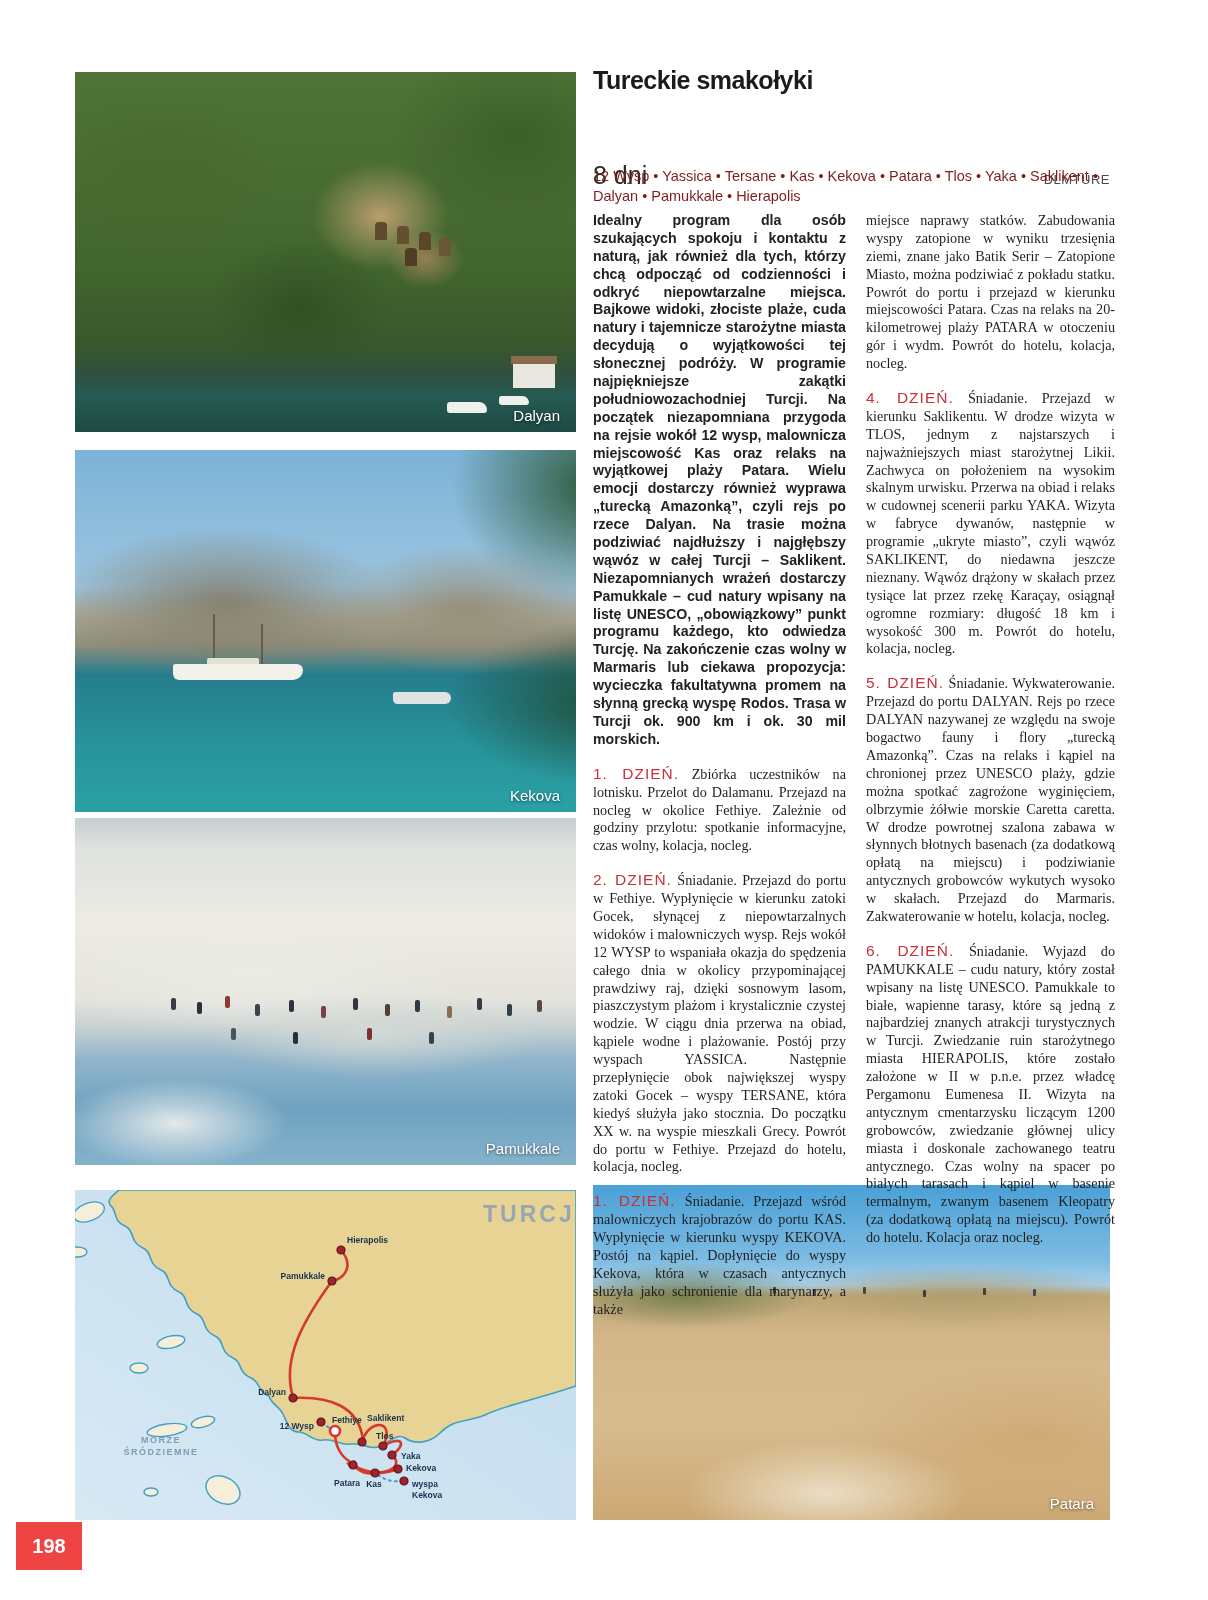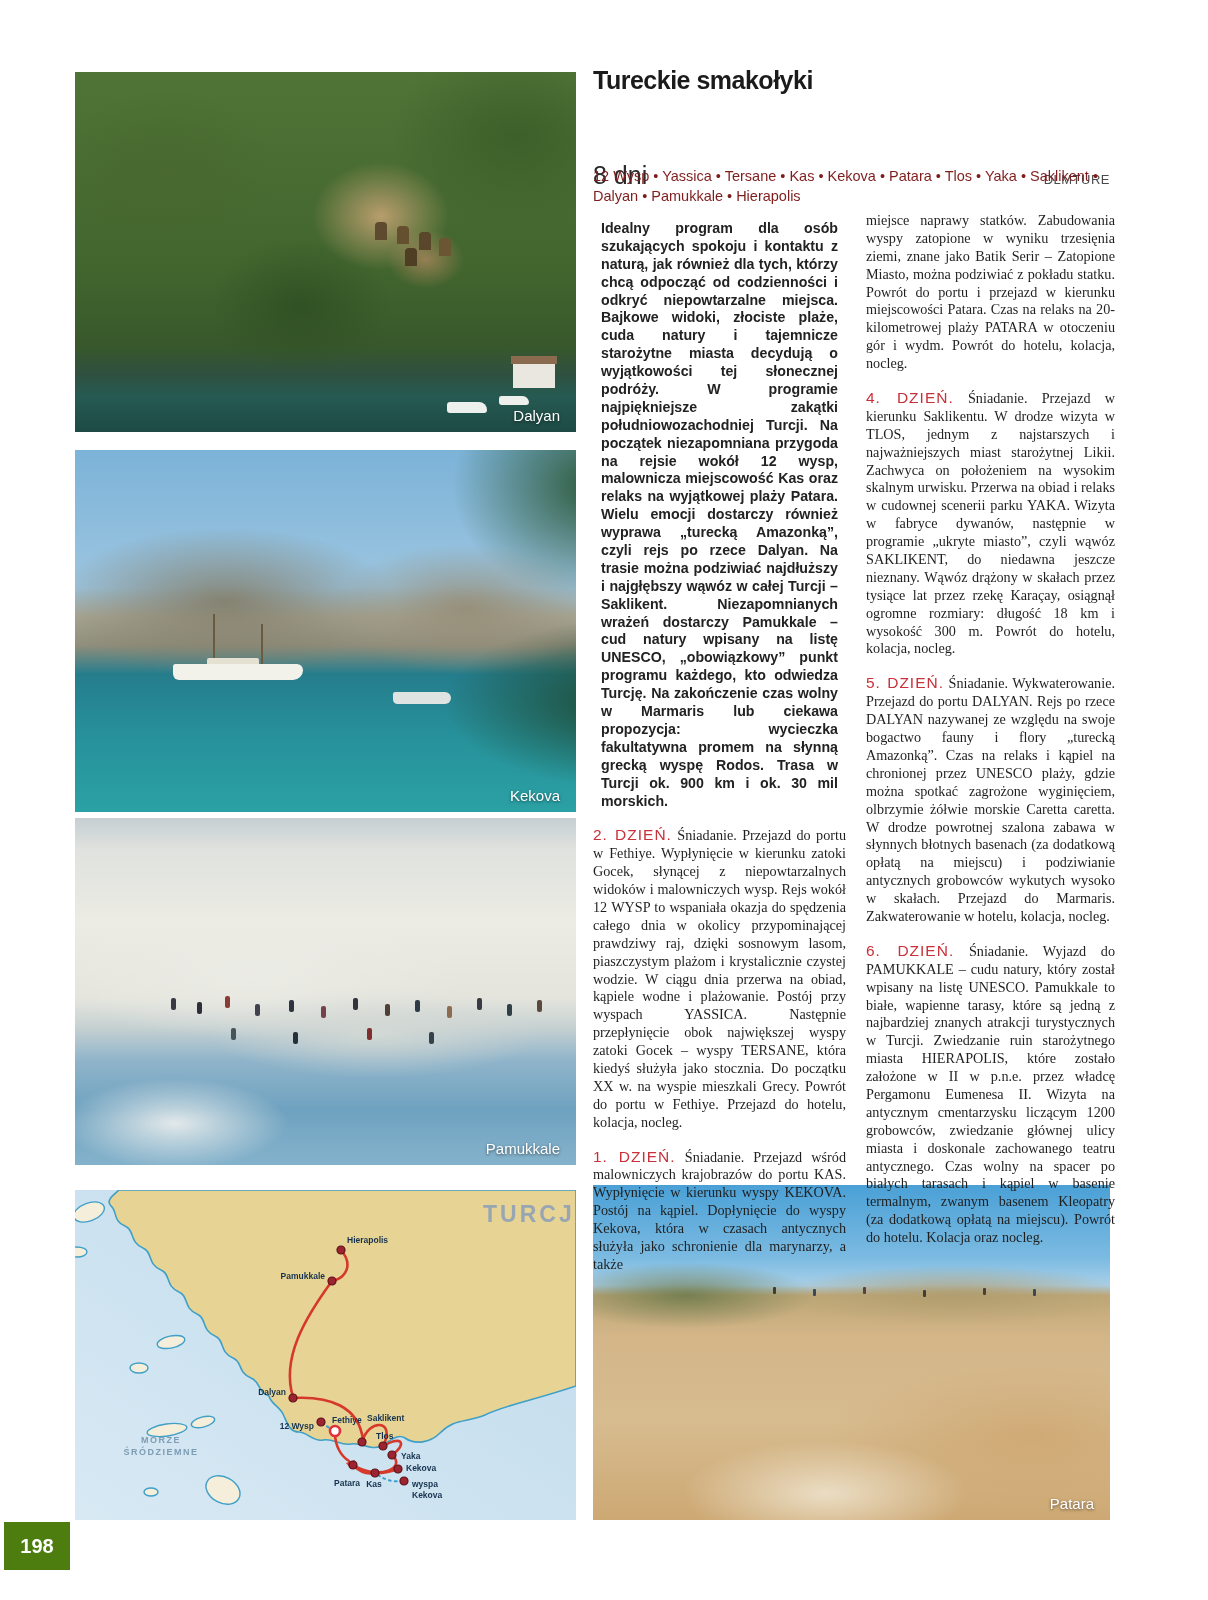--- a/index.html
+++ b/index.html
@@ -82,34 +82,34 @@
   #duration { font-size:25px; color:#2a2a2a; }
   #tour-code { font-size:13px; color:#4a4a4a; letter-spacing:.5px; }
   #route-line { left:593px; top:166px; width:517px; font-size:14.5px; line-height:1.38; color:#7f1d1d; }
 
   .col { position:absolute; top:212px; }
   #col-left  { left:593px; width:253px; }
   #col-right { left:866px; width:249px; }
 
   .intro {
     font-family:"Liberation Sans", sans-serif; font-weight:bold; font-size:14.2px;
-    line-height:1.26; color:#222222; text-align:justify; margin:8px;
+    line-height:1.26; color:#222222; text-align:justify; margin:0;
   }
   .day {
     font-family:"Liberation Serif", serif; font-size:14.2px; line-height:1.26;
     color:#1f1f1f; text-align:justify; margin:15px 0 0 0;
   }
   .day:first-child { margin-top:0; }
   .daynum {
     font-family:"Liberation Sans", sans-serif; font-weight:normal; color:#c9303a;
     font-size:15.5px; letter-spacing:1px;
   }
 
   
-  #page-badge { left:4px; top:1522px; width:66px; height:48px; background:#4d7c0f;
+  #page-badge { left:16px; top:1522px; width:66px; height:48px; background:#ef4444;
     display:flex; align-items:center; justify-content:center; }
   #page-badge span { color:#ffffff; font-size:20px; font-weight:bold; }
 
   
   .map-label { font:bold 8.5px "Liberation Sans", sans-serif; fill:#16324f; }
   .map-country { font:bold 23px "Liberation Sans", sans-serif; fill:#97a6b2; letter-spacing:3px; }
   .map-sea { font:bold 9px "Liberation Sans", sans-serif; fill:#7d9cb5; letter-spacing:1.5px; }
 </style>
 </head>
 <body>
@@ -230,20 +230,21 @@
 
 <div id="page-title" class="abs">Tureckie smakołyki</div>
 <div id="subrow" class="abs">
   <span id="duration">8 dni</span>
   <span id="tour-code">DLMTURE</span>
 </div>
 <div id="route-line" class="abs">12 Wysp • Yassica • Tersane • Kas • Kekova • Patara • Tlos • Yaka • Saklikent • Dalyan • Pamukkale • Hierapolis</div>
 
 <div id="col-left" class="col">
   <p class="intro">Idealny program dla osób szukających spokoju i kontaktu z naturą, jak również dla tych, którzy chcą odpocząć od codzienności i odkryć niepowtarzalne miejsca. Bajkowe widoki, złociste plaże, cuda natury i tajemnicze starożytne miasta decydują o wyjątkowości tej słonecznej podróży. W programie najpiękniejsze zakątki południowozachodniej Turcji. Na początek niezapomniana przygoda na rejsie wokół 12 wysp, malownicza miejscowość Kas oraz relaks na wyjątkowej plaży Patara. Wielu emocji dostarczy również wyprawa „turecką Amazonką”, czyli rejs po rzece Dalyan. Na trasie można podziwiać najdłuższy i najgłębszy wąwóz w całej Turcji – Saklikent. Niezapomnianych wrażeń dostarczy Pamukkale – cud natury wpisany na listę UNESCO, „obowiązkowy” punkt programu każdego, kto odwiedza Turcję. Na zakończenie czas wolny w Marmaris lub ciekawa propozycja: wycieczka fakultatywna promem na słynną grecką wyspę Rodos. Trasa w Turcji ok. 900 km i ok. 30 mil morskich.</p>
+  <p class="day"><span class="daynum">1. DZIEŃ.</span> <span>Zbiórka uczestników na lotnisku. Przelot do Dalamanu. Przejazd na nocleg w okolice Fethiye. Zależnie od godziny przylotu: spotkanie informacyjne, czas wolny, kolacja, nocleg.</span></p>
   <p class="day"><span class="daynum">2. DZIEŃ.</span> <span>Śniadanie. Przejazd do portu w Fethiye. Wypłynięcie w kierunku zatoki Gocek, słynącej z niepowtarzalnych widoków i malowniczych wysp. Rejs wokół 12 WYSP to wspaniała okazja do spędzenia całego dnia w okolicy przypominającej prawdziwy raj, dzięki sosnowym lasom, piaszczystym plażom i krystalicznie czystej wodzie. W ciągu dnia przerwa na obiad, kąpiele wodne i plażowanie. Postój przy wyspach YASSICA. Następnie przepłynięcie obok największej wyspy zatoki Gocek – wyspy TERSANE, która kiedyś służyła jako stocznia. Do początku XX w. na wyspie mieszkali Grecy. Powrót do portu w Fethiye. Przejazd do hotelu, kolacja, nocleg.</span></p>
   <p class="day"><span class="daynum">1. DZIEŃ.</span> <span>Śniadanie. Przejazd wśród malowniczych krajobrazów do portu KAS. Wypłynięcie w kierunku wyspy KEKOVA. Postój na kąpiel. Dopłynięcie do wyspy Kekova, która w czasach antycznych służyła jako schronienie dla marynarzy, a także</span></p>
 </div>
 
 <div id="col-right" class="col">
   <p class="day"><span>miejsce naprawy statków. Zabudowania wyspy zatopione w wyniku trzesięnia ziemi, znane jako Batik Serir – Zatopione Miasto, można podziwiać z pokładu statku. Powrót do portu i przejazd w kierunku miejscowości Patara. Czas na relaks na 20-kilometrowej plaży PATARA w otoczeniu gór i wydm. Powrót do hotelu, kolacja, nocleg.</span></p>
   <p class="day"><span class="daynum">4. DZIEŃ.</span> <span>Śniadanie. Przejazd w kierunku Saklikentu. W drodze wizyta w TLOS, jednym z najstarszych i najważniejszych miast starożytnej Likii. Zachwyca on położeniem na wysokim skalnym urwisku. Przerwa na obiad i relaks w cudownej scenerii parku YAKA. Wizyta w fabryce dywanów, następnie w programie „ukryte miasto”, czyli wąwóz SAKLIKENT, do niedawna jeszcze nieznany. Wąwóz drążony w skałach przez tysiące lat przez rzekę Karaçay, osiągnął ogromne rozmiary: długość 18 km i wysokość 300 m. Powrót do hotelu, kolacja, nocleg.</span></p>
   <p class="day"><span class="daynum">5. DZIEŃ.</span> <span>Śniadanie. Wykwaterowanie. Przejazd do portu DALYAN. Rejs po rzece DALYAN nazywanej ze względu na swoje bogactwo fauny i flory „turecką Amazonką”. Czas na relaks i kąpiel na chronionej przez UNESCO plaży, gdzie można spotkać zagrożone wyginięciem, olbrzymie żółwie morskie Caretta caretta. W drodze powrotnej szalona zabawa w słynnych błotnych basenach (za dodatkową opłatą na miejscu) i podziwianie antycznych grobowców wykutych wysoko w skałach. Przejazd do Marmaris. Zakwaterowanie w hotelu, kolacja, nocleg.</span></p>
   <p class="day"><span class="daynum">6. DZIEŃ.</span> <span>Śniadanie. Wyjazd do PAMUKKALE – cudu natury, który został wpisany na listę UNESCO. Pamukkale to białe, wapienne tarasy, które są jedną z najbardziej znanych atrakcji turystycznych w Turcji. Zwiedzanie ruin starożytnego miasta HIERAPOLIS, które zostało założone w II w p.n.e. przez władcę Pergamonu Eumenesa II. Wizyta na antycznym cmentarzysku liczącym 1200 grobowców, zwiedzanie głównej ulicy miasta i doskonale zachowanego teatru antycznego. Czas wolny na spacer po białych tarasach i kąpiel w basenie termalnym, zwanym basenem Kleopatry (za dodatkową opłatą na miejscu). Powrót do hotelu. Kolacja oraz nocleg.</span></p>
 </div>

